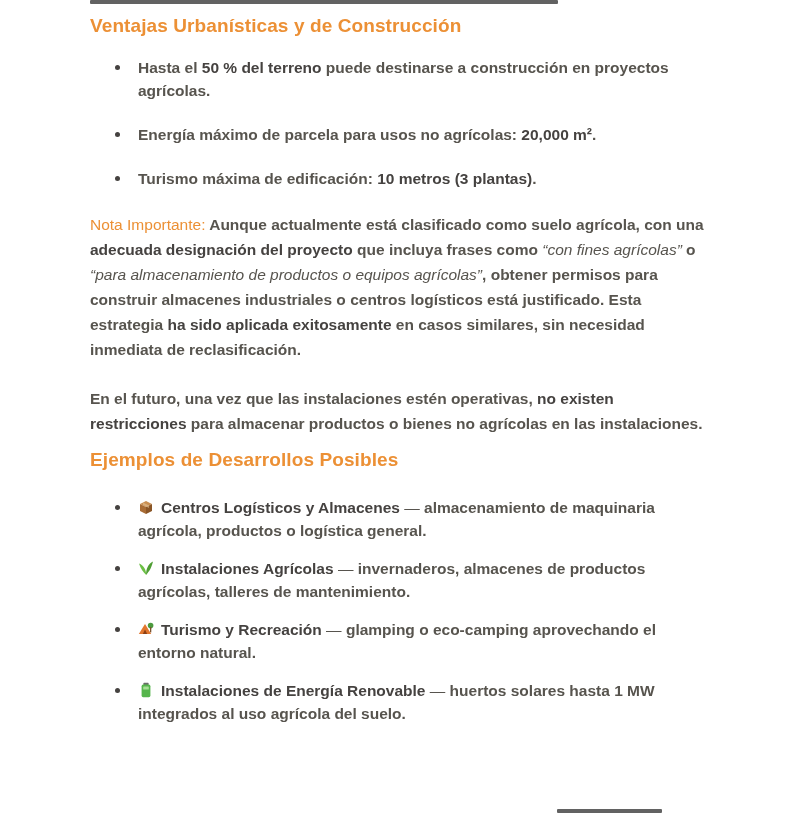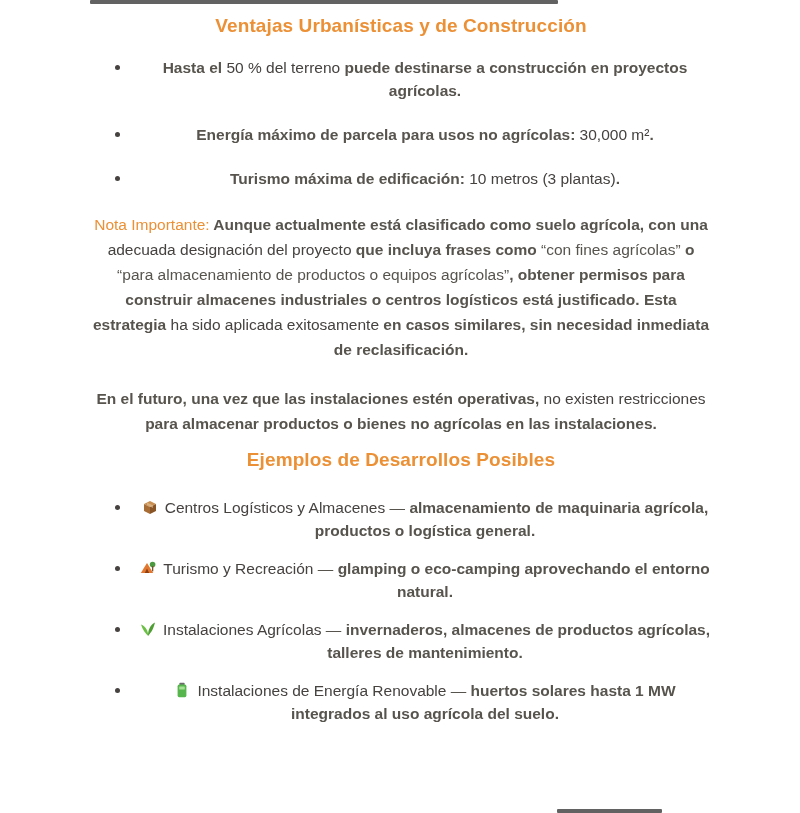--- a/index.html
+++ b/index.html
@@ -10,21 +10,21 @@
     background:#ffffff;
     overflow:hidden;
     font-family:"Liberation Sans","DejaVu Sans",sans-serif;
   }
   :root{
     --accent:#ec9035;
     --text:#57544e;
     --bold:#454240;
     --bar:#3f3f3f;
   }
-  .page{position:relative;width:800px;height:707px;background:#fff;text-align:center;}
+  .page{position:relative;width:800px;height:707px;background:#fff;}
   .clip-bar{position:absolute;background:var(--bar);opacity:.82;border-radius:1px;}
   .clip-bar.top{left:90px;top:0;width:468px;height:4px;}
   .clip-bar.bottom{left:557px;top:809px;width:105px;height:4px;}
   .content{
     position:absolute;left:90px;top:0;width:622px;
     color:var(--text);font-size:15.5px;line-height:23px;
   }
   h2.heading{
     color:var(--accent);
     font-size:19px;line-height:24px;
@@ -51,22 +51,22 @@
     content:"";
     position:absolute;
     left:25px;top:9px;
     width:5px;height:5px;
     border-radius:50%;
     background:var(--bold);
   }
   ul.examples{margin-top:24px;}
   ul.examples li{margin-bottom:15px;}
   .run-n{color:var(--text);font-weight:bold;}
-  .run-b{color:var(--bold);font-weight:400;}
-  .run-i{color:var(--text);}
+  .run-b{color:var(--bold);font-weight:700;}
+  .run-i{color:var(--text);font-style:italic;}
   .run-accent{color:var(--accent);font-weight:400;}
   .icon{
     display:inline-block;
     width:17px;height:16px;
     vertical-align:-2px;
     margin-right:6px;
   }
   .icon svg{width:16px;height:16px;display:block;}
   .sep{color:var(--text);}
 </style>
@@ -75,47 +75,47 @@
 
 <div class="page">
   <div class="clip-bar top"></div>
 
   <main class="content">
     <h2 class="heading">Ventajas Urbanísticas y de Construcción</h2>
 
 
     <ul class="bullet-list" id="bullets1">
         <li><span class="run-n">Hasta el </span><span class="run-b">50 % del terreno</span><span class="run-n"> puede destinarse a construcción en proyectos agrícolas.</span></li>
-        <li><span class="run-n">Energía máximo de parcela para usos no agrícolas: </span><span class="run-b">30,000 m²</span><span class="run-n">.</span></li>
+        <li><span class="run-n">Energía máximo de parcela para usos no agrícolas: </span><span class="run-b">20,000 m²</span><span class="run-n">.</span></li>
         <li><span class="run-n">Turismo máxima de edificación: </span><span class="run-b">10 metros (3 plantas)</span><span class="run-n">.</span></li>
       </ul>
 
     <p class="para multi note" id="note-para"><span class="run-accent">Nota Importante:</span><span class="run-n"> Aunque actualmente está clasificado como suelo agrícola, con una </span><span class="run-b">adecuada designación del proyecto</span><span class="run-n"> que incluya frases como </span><span class="run-i">“con fines agrícolas”</span><span class="run-n"> o </span><span class="run-i">“para almacenamiento de productos o equipos agrícolas”</span><span class="run-n">, obtener permisos para construir almacenes industriales o centros logísticos está justificado. Esta estrategia </span><span class="run-b">ha sido aplicada exitosamente</span><span class="run-n"> en casos similares, sin necesidad inmediata de reclasificación.</span></p>
 
     <p class="para multi future" id="future-para"><span class="run-n">En el futuro, una vez que las instalaciones estén operativas, </span><span class="run-b">no existen restricciones</span><span class="run-n"> para almacenar productos o bienes no agrícolas en las instalaciones.</span></p>
 
     <h2 class="heading second">Ejemplos de Desarrollos Posibles</h2>
 
     <ul class="bullet-list examples" id="examples">
         <li><span class="icon"><svg viewBox="0 0 16 16">
               <polygon points="2,5 8,2 14,5 8,8" fill="#c98f52"></polygon>
               <polygon points="2,5 8,8 8,15 2,12" fill="#a86c35"></polygon>
               <polygon points="14,5 8,8 8,15 14,12" fill="#8a5526"></polygon>
               <polygon points="5,3.5 11,6.5 11,9 5,6" fill="#e4c49a" opacity="0.6"></polygon>
             </svg></span><span class="run-b">Centros Logísticos y Almacenes</span><span class="sep"> — </span><span class="run-n">almacenamiento de maquinaria agrícola, productos o logística general.</span></li>
         <li><span class="icon"><svg viewBox="0 0 16 16">
+              <path d="M8 15 C8 9 10 4 15 1.5 C13.5 8 11 11.5 8 15Z" fill="#4f9e33"></path>
+              <path d="M8.2 15 C8.2 10 6 5.5 1 3.5 C2.8 9 5.2 12 8.2 15Z" fill="#6cbf45"></path>
+            </svg></span><span class="run-b">Instalaciones Agrícolas</span><span class="sep"> — </span><span class="run-n">invernaderos, almacenes de productos agrícolas, talleres de mantenimiento.</span></li>
+        <li><span class="icon"><svg viewBox="0 0 16 16">
               <circle cx="12.6" cy="4.6" r="2.8" fill="#4c9a3f"></circle>
               <rect x="12" y="6" width="1.3" height="5.4" fill="#7a5230"></rect>
               <polygon points="0.8,13 7,3 13.2,13" fill="#e2772f"></polygon>
               <polygon points="4.8,13 7,8.4 9.2,13" fill="#8c3f12"></polygon>
             </svg></span><span class="run-b">Turismo y Recreación</span><span class="sep"> — </span><span class="run-n">glamping o eco-camping aprovechando el entorno natural.</span></li>
-        <li><span class="icon"><svg viewBox="0 0 16 16">
-              <path d="M8 15 C8 9 10 4 15 1.5 C13.5 8 11 11.5 8 15Z" fill="#4f9e33"></path>
-              <path d="M8.2 15 C8.2 10 6 5.5 1 3.5 C2.8 9 5.2 12 8.2 15Z" fill="#6cbf45"></path>
-            </svg></span><span class="run-b">Instalaciones Agrícolas</span><span class="sep"> — </span><span class="run-n">invernaderos, almacenes de productos agrícolas, talleres de mantenimiento.</span></li>
         <li><span class="icon"><svg viewBox="0 0 16 16">
               <rect x="5.4" y="0.8" width="5.2" height="2.2" rx="0.6" fill="#6b6b6b"></rect>
               <rect x="3.6" y="2.6" width="8.8" height="12.6" rx="1.6" fill="#56b54c"></rect>
               <rect x="5.2" y="4.6" width="5.6" height="3" rx="0.5" fill="#a7df97"></rect>
             </svg></span><span class="run-b">Instalaciones de Energía Renovable</span><span class="sep"> — </span><span class="run-n">huertos solares hasta 1 MW integrados al uso agrícola del suelo.</span></li>
       </ul>
   </main>
 
   <div class="clip-bar bottom"></div>
 </div>

